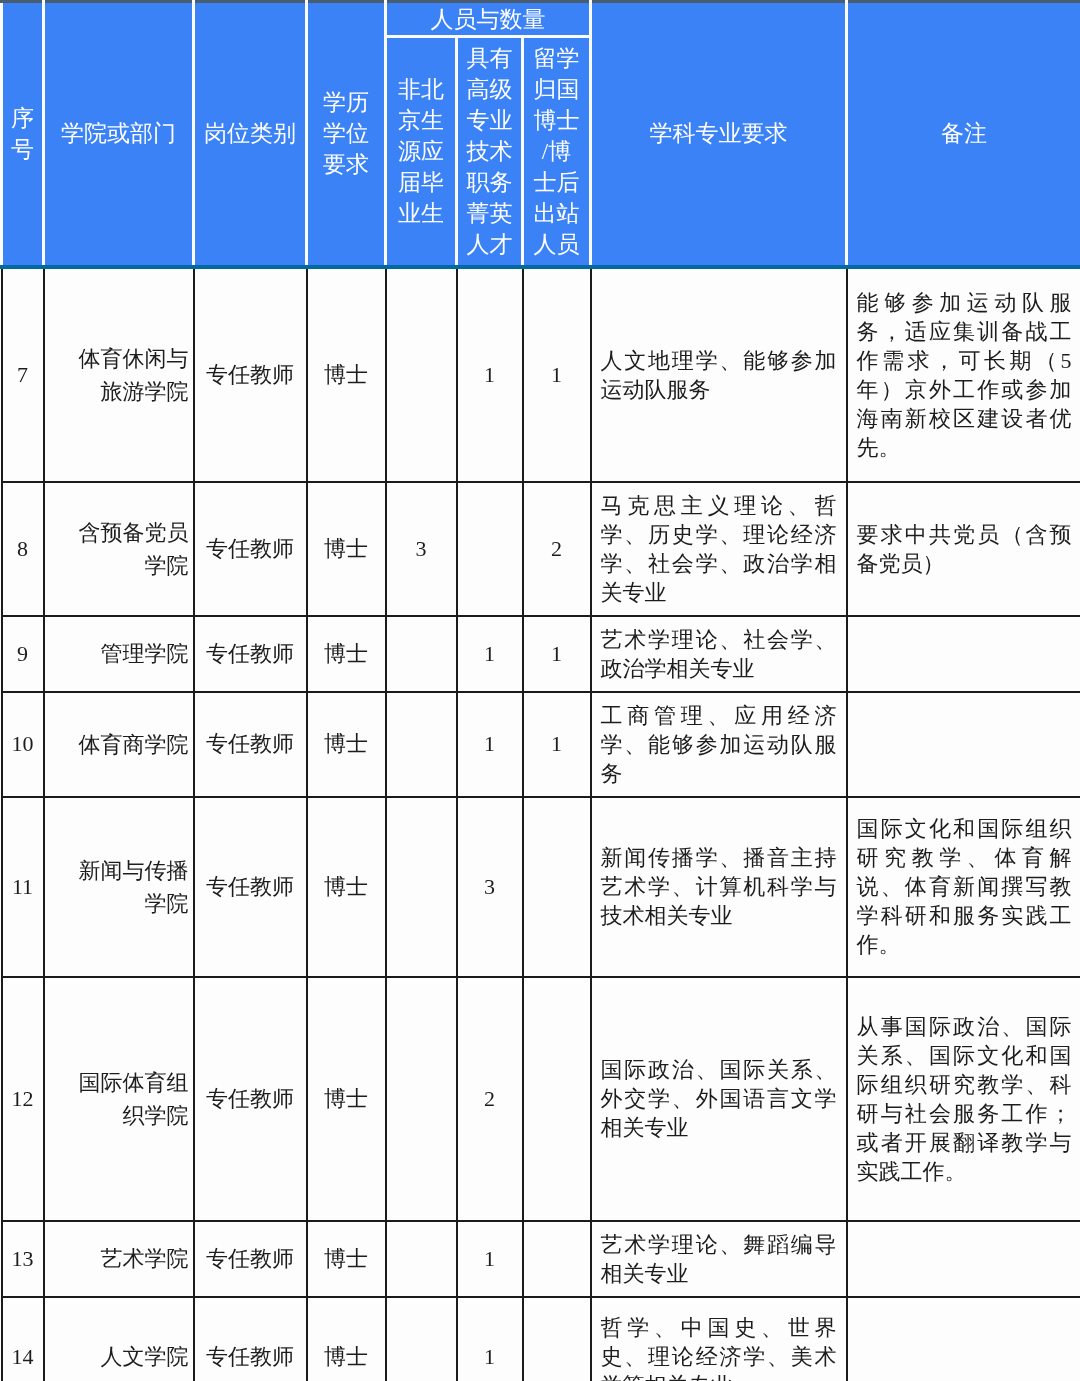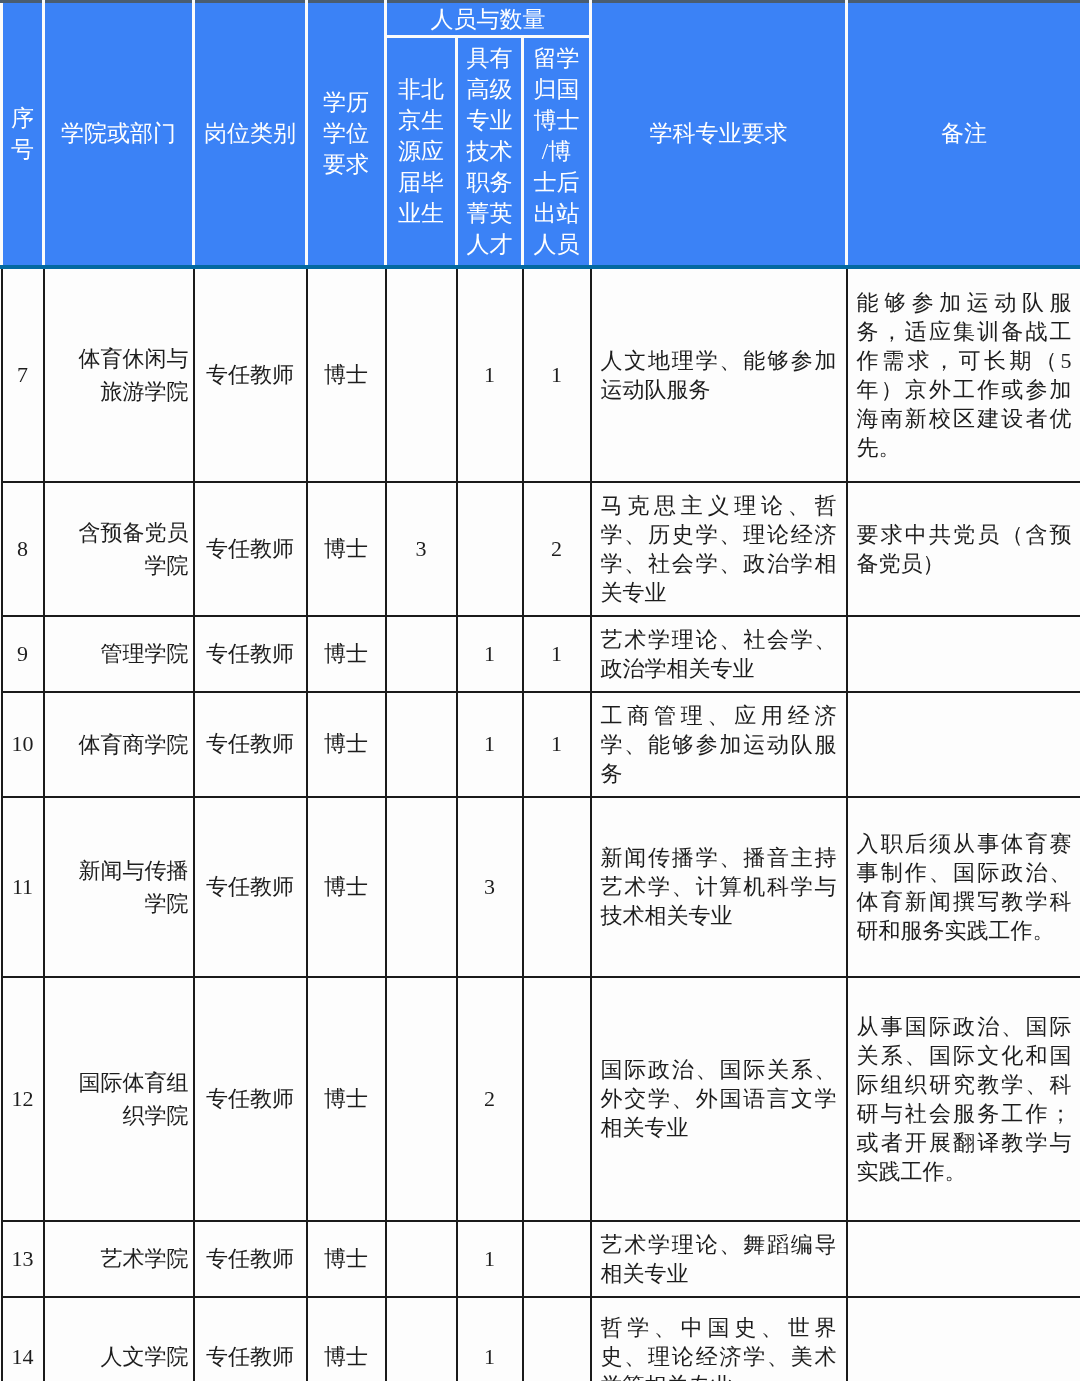--- a/index.html
+++ b/index.html
@@ -137,21 +137,21 @@
       <tr style="height:180px">
         <td class="c">11</td>
         <td class="dept">新闻与传播
 学院</td>
         <td class="c">专任教师</td>
         <td class="c">博士</td>
         <td class="c"></td>
         <td class="c">3</td>
         <td class="c"></td>
         <td class="justify">新闻传播学、播音主持艺术学、计算机科学与技术相关专业</td>
-        <td class="justify">入职后须从事体育赛事制作、国际政治、体育新闻撰写教学科研和服务实践工作。</td>
+        <td class="justify">国际文化和国际组织研究教学、体育解说、体育新闻撰写教学科研和服务实践工作。</td>
       </tr>
       <tr style="height:244px">
         <td class="c">12</td>
         <td class="dept">国际体育组
 织学院</td>
         <td class="c">专任教师</td>
         <td class="c">博士</td>
         <td class="c"></td>
         <td class="c">2</td>
         <td class="c"></td>

